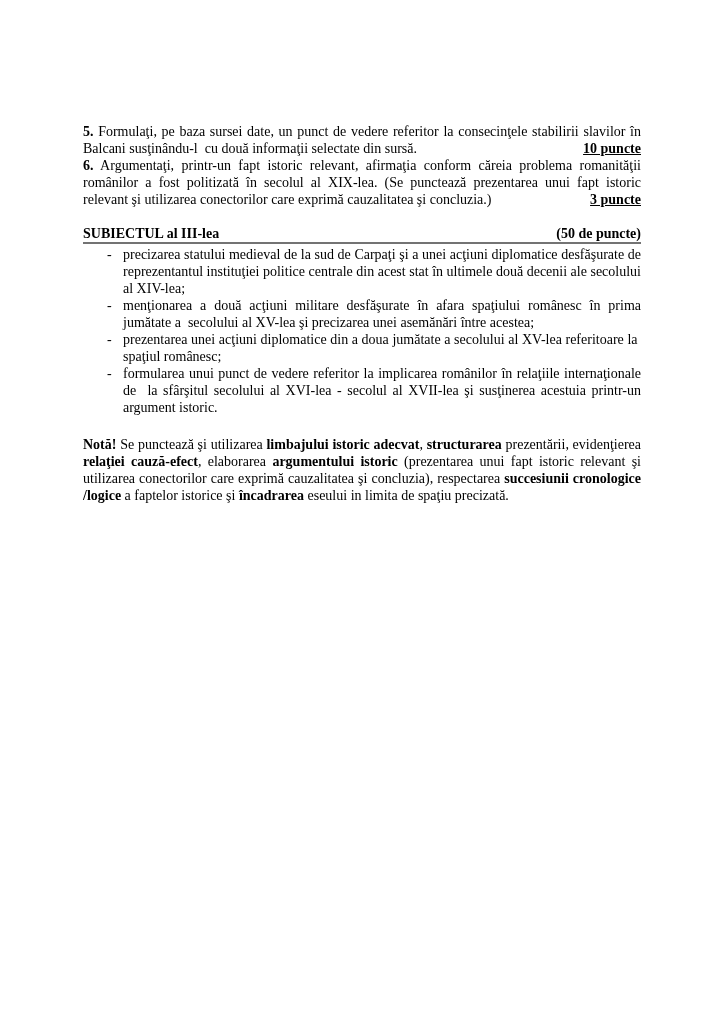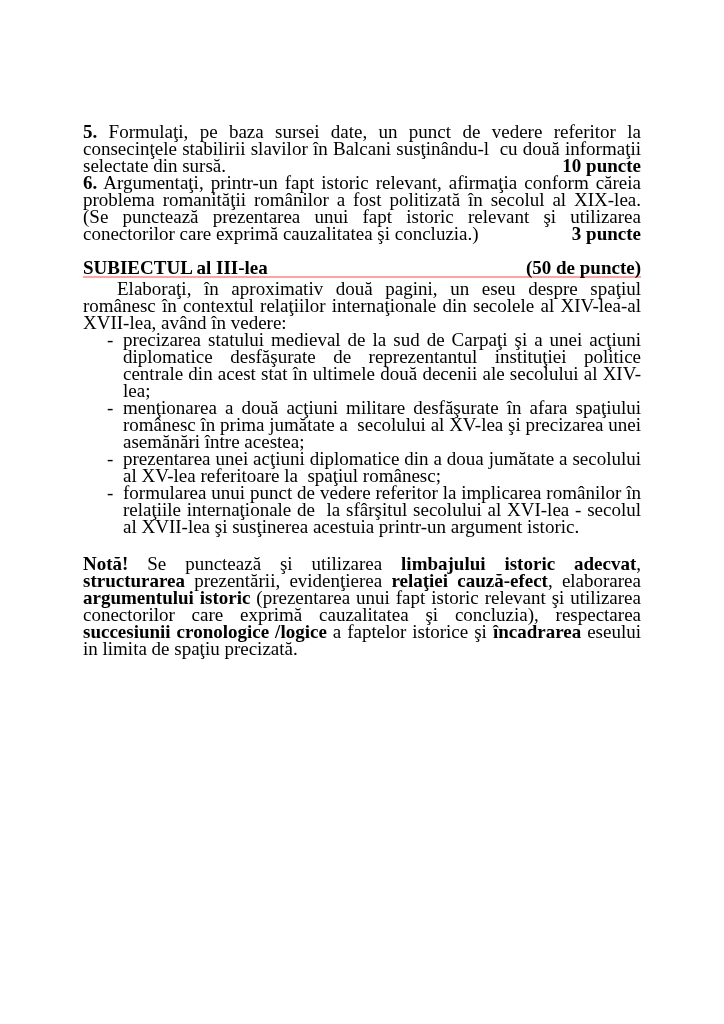--- a/index.html
+++ b/index.html
@@ -14,40 +14,41 @@
     overflow: hidden;
   }
   .page {
     box-sizing: border-box;
     width: 724px;
     height: 1024px;
     padding: 123px 83px 40px 83px;
     background: #ffffff;
     color: #000000;
     font-family: "Liberation Serif", "DejaVu Serif", serif;
-    font-size: 19px;
+    font-size: 14px;
     line-height: 17px;
   }
   .para {
     margin: 0;
     text-align: justify;
   }
   .qnum {
     font-weight: bold;
   }
   .points {
     float: right;
     font-weight: bold;
+    text-decoration: underline;
   }
   .subject-heading {
     display: flex;
     justify-content: space-between;
     align-items: baseline;
     font-weight: bold;
-    border-bottom: 2px solid #fca5a5;
+    border-bottom: 2px solid #737373;
     margin-top: 17px;
     margin-bottom: 2px;
     padding-bottom: 0;
   }
   .intro {
     text-indent: 34px;
   }
   .bullets {
     list-style: none;
     margin: 0;
@@ -76,21 +77,20 @@
   <section>
     <p class="para"><b class="qnum">5.</b><span> Formulaţi, pe baza sursei date, un punct de vedere referitor la consecinţele stabilirii slavilor în Balcani susţinându-l&nbsp; cu două informaţii selectate din sursă.</span><b class="points">10 puncte</b></p>
     <p class="para"><b class="qnum">6.</b><span> Argumentaţi, printr-un fapt istoric relevant, afirmaţia conform căreia problema romanităţii românilor a fost politizată în secolul al XIX-lea. (Se punctează prezentarea unui fapt istoric relevant şi utilizarea conectorilor care exprimă cauzalitatea şi concluzia.)</span><b class="points">3 puncte</b></p>
   </section>
 
   <header class="subject-heading">
     <span>SUBIECTUL al III-lea</span>
     <span>(50 de puncte)</span>
   </header>
 
-  <p class="para intro">Elaboraţi, în aproximativ două pagini, un eseu despre spaţiul românesc în contextul relaţiilor internaţionale din secolele al XIV-lea-al XVII-lea, având în vedere:</p>
 
   <ul class="bullets">
       <li class="bullet">
         <span class="marker">-</span>
         <span class="btext">precizarea statului medieval de la sud de Carpaţi şi a unei acţiuni diplomatice desfăşurate de reprezentantul instituţiei politice centrale din acest stat în ultimele două decenii ale secolului al XIV-lea;</span>
       </li>
       <li class="bullet">
         <span class="marker">-</span>
         <span class="btext">menţionarea a două acţiuni militare desfăşurate în afara spaţiului românesc în prima jumătate a&nbsp; secolului al XV-lea şi precizarea unei asemănări între acestea;</span>
       </li>

